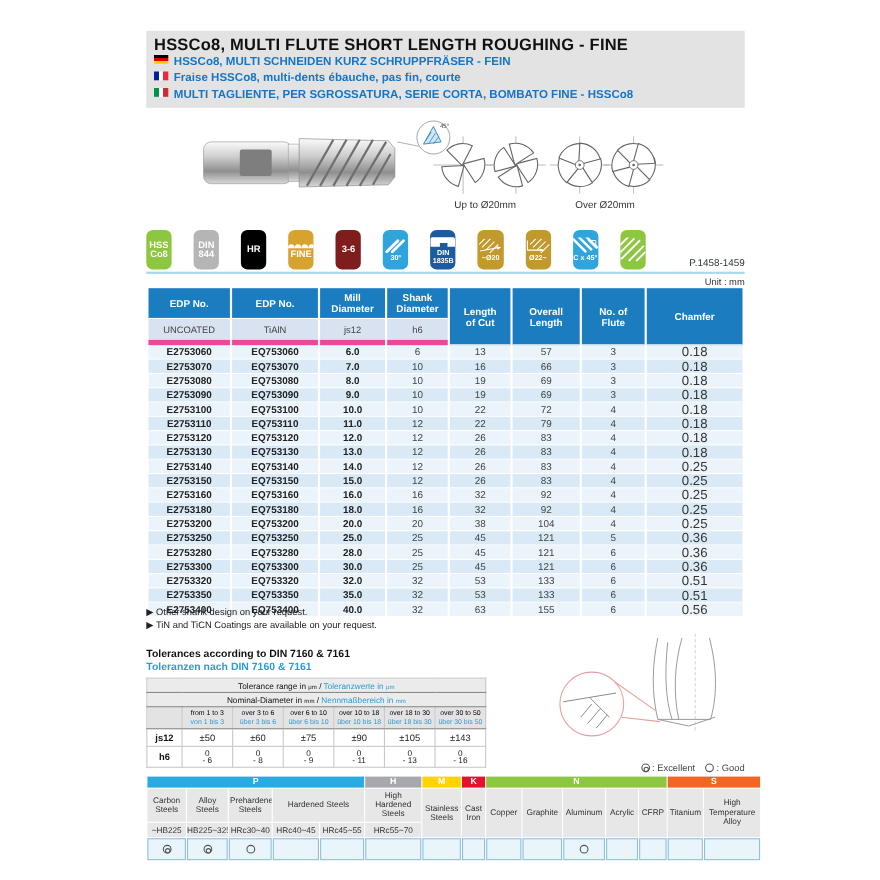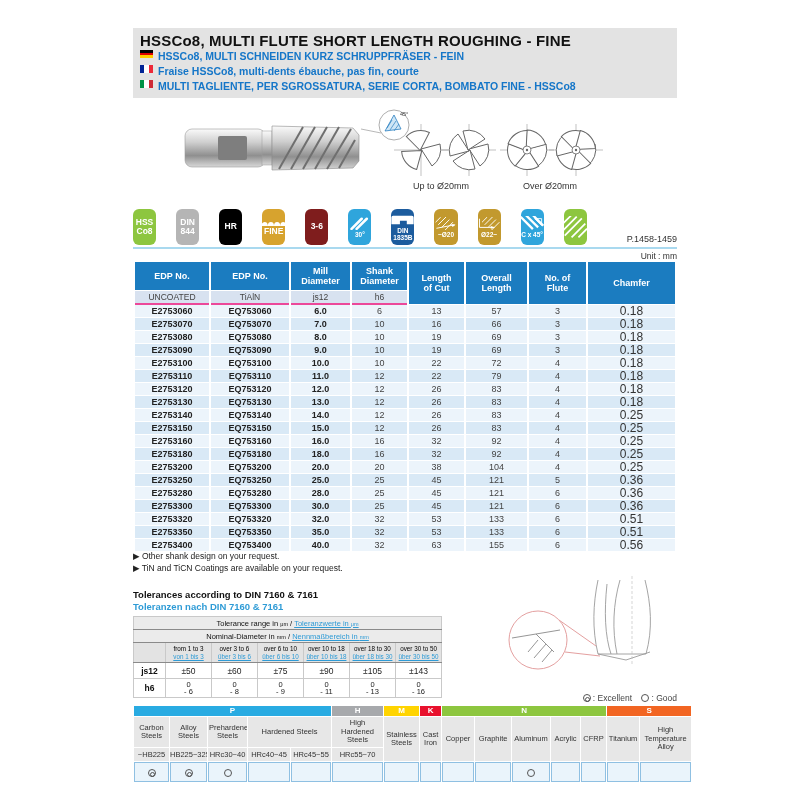--- a/index.html
+++ b/index.html
@@ -36,38 +36,38 @@
   .divider { position:absolute; left:133px; top:247px; width:544px; height:2px; background:#a9d9ef; }
 
   
   .unit-label { position:absolute; top:251px; left:133px; width:544px; text-align:right; font-size:8.5px; color:#333; }
   .mtable-wrap { position:absolute; left:133px; top:262px; width:544px; }
   table.mtable { width:544px; table-layout:fixed; border-collapse:separate; border-spacing:2px 0; }
   table.mtable th, table.mtable td { text-align:center; vertical-align:middle; overflow:hidden; }
   table.mtable thead th.hblue { background:#1b7cc0; color:#fff; font-size:9px; font-weight:bold;
                                 line-height:10px; height:28px; border-bottom:1px solid #fff; }
   table.mtable thead th.hsub { background:#d8e2f0; color:#444; font-size:8.5px; font-weight:normal;
-                               height:14px; border-bottom:2px solid #ec4899; }
+                               height:24px; border-bottom:5px solid #ec4899; }
   table.mtable tbody td { font-size:9px; color:#444; height:12px; padding:0; border-bottom:1px solid #fff; line-height:12px; }
   table.mtable tbody tr:nth-child(odd) td { background:#ecf4fb; }
   table.mtable tbody tr:nth-child(even) td { background:#d9e9f6; }
   table.mtable tbody td.c0, table.mtable tbody td.c1, table.mtable tbody td.c2 { font-weight:bold; color:#222; }
   table.mtable tbody td.c7 { font-size:12px; color:#333; }
 
   .note-line { position:absolute; left:133px; font-size:8.5px; color:#222; }
 
   
   .tol-title { position:absolute; left:133px; top:589px; font-size:9.5px; font-weight:bold; color:#111; }
   .tol-subtitle { position:absolute; left:133px; top:601px; font-size:9.5px; font-weight:bold; color:#2e9bd6; }
   .tol-wrap { position:absolute; left:133px; top:616px; width:308px; }
   table.tol { width:308px; table-layout:fixed; border-collapse:collapse; border-top:1px solid #555; border-bottom:1px solid #555; }
   table.tol td, table.tol th { border:1px solid #c9c9c9; text-align:center; vertical-align:middle; }
   table.tol .trow { background:#ebebeb; font-size:7.5px; color:#111; height:13px; border-bottom:1px solid #8a8a8a; }
   table.tol .tiny { font-size:5.5px; }
-  table.tol .blue { color:#2e9bd6;text-decoration:underline; }
+  table.tol .blue { color:#2e9bd6; }
   table.tol th.colhead { background:#e3e3e3; font-weight:normal; font-size:6.3px; line-height:7.3px; height:20px; border-bottom:1px solid #8a8a8a; }
   table.tol td.lbl { font-weight:bold; font-size:8.5px; color:#111; background:#fff; }
   table.tol td.val { background:#fff; font-size:8.5px; color:#222; height:16px; }
   table.tol td.valh { background:#fff; font-size:7.5px; color:#222; height:19px; }
   .frac div { line-height:7.5px; }
 
   
   .edge-fig { position:absolute; left:480px; top:574px; }
   .edge-label { position:absolute; left:453px; top:679px; width:224px; text-align:right;
                 font-size:10.5px; font-weight:bold; color:#222; }

